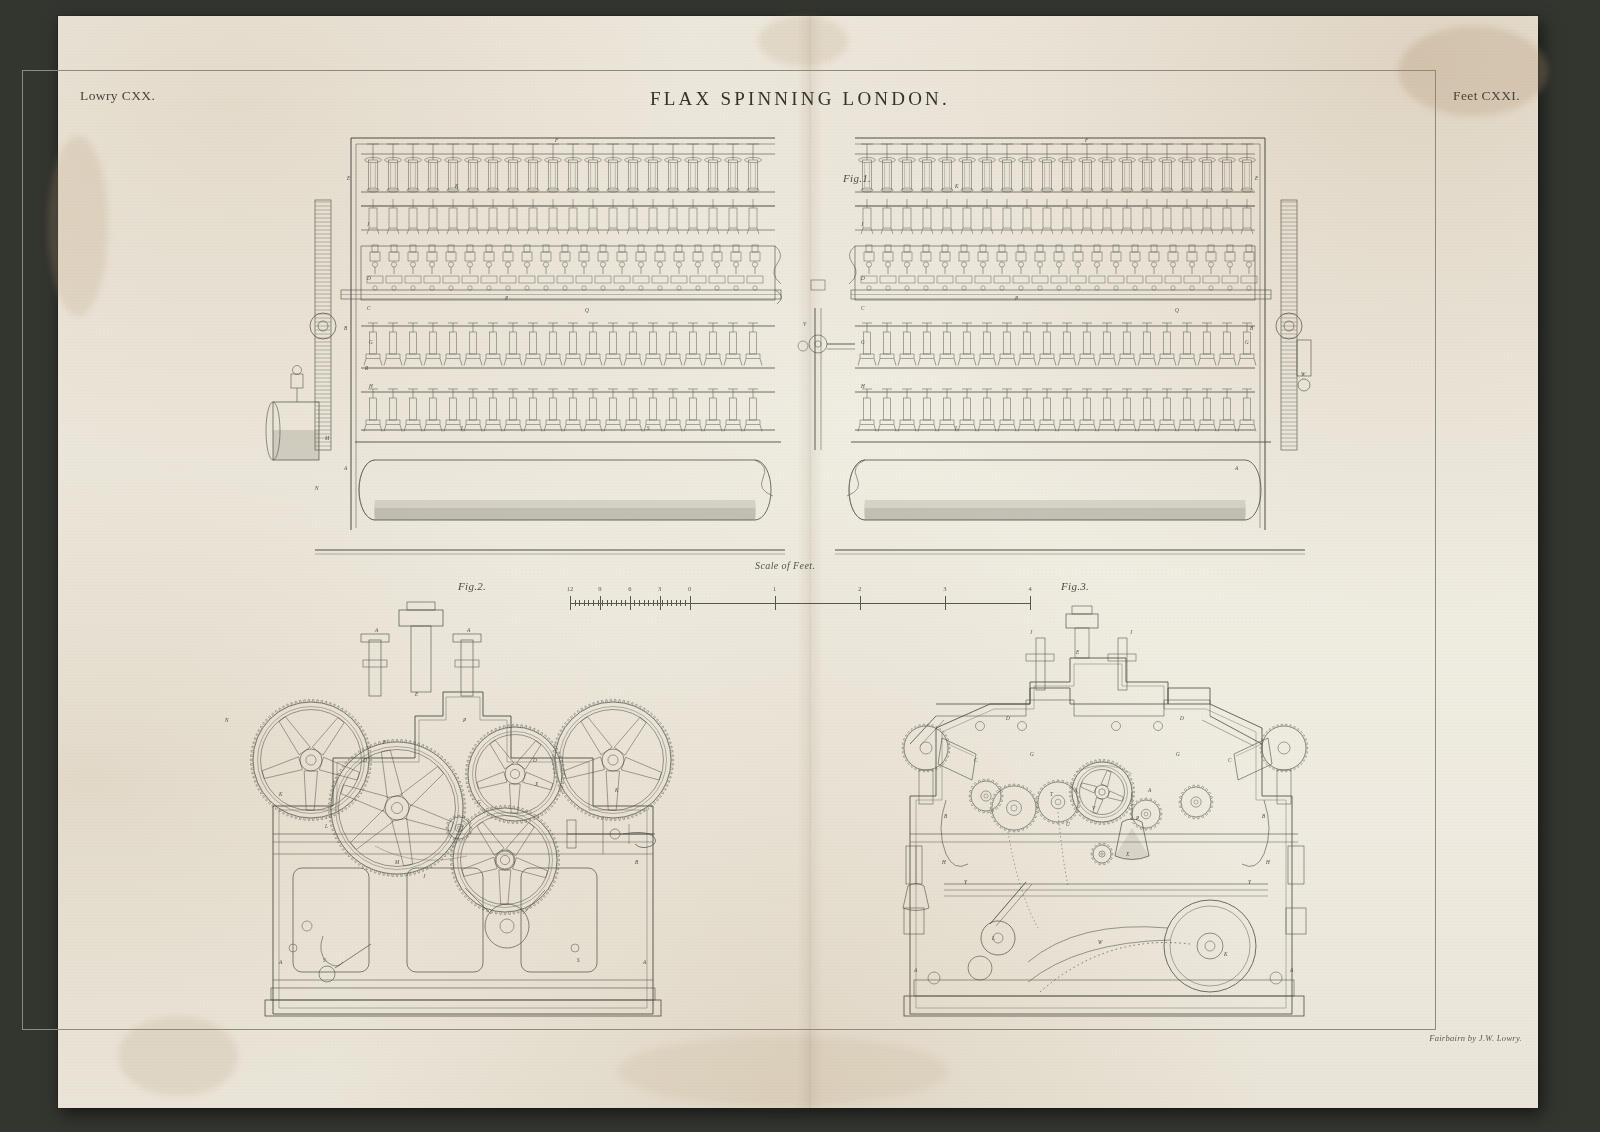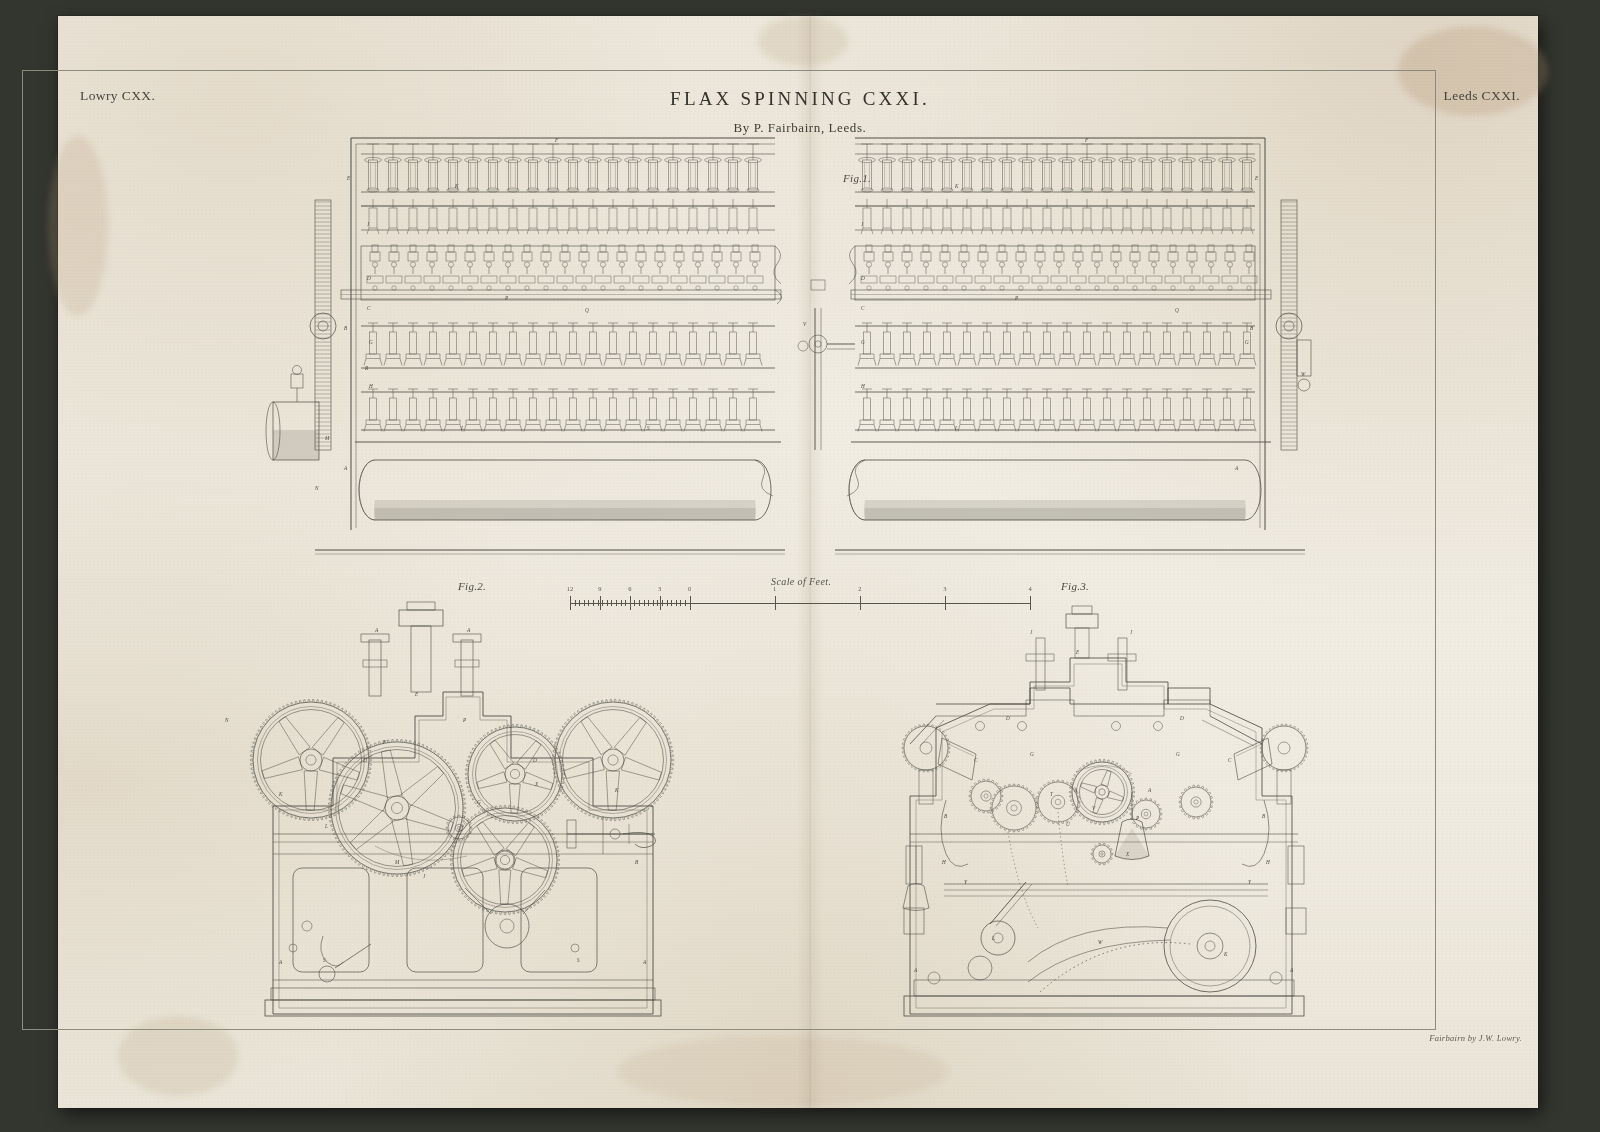--- a/index.html
+++ b/index.html
@@ -89,29 +89,28 @@
     <div class="foxing" style="left:560px;top:1020px;width:330px;height:70px;background:rgba(190,166,132,.16);"></div>
     <div class="foxing" style="left:700px;top:0px;width:90px;height:50px;background:rgba(185,158,122,.20);"></div>
 
     <div id="grain"></div>
     <div id="fold"></div>
   </div>
 
   <div id="frame"></div>
 
   <div class="plate-lbl" id="plate-left">Lowry CXX.</div>
-  <div class="plate-lbl" id="plate-right">Leeds CXXI.</div>
-  <div id="title">FLAX  SPINNING  CXXI.</div>
-  <div id="subtitle">By P. Fairbairn, Leeds.</div>
+  <div class="plate-lbl" id="plate-right">Feet CXXI.</div>
+  <div id="title">FLAX  SPINNING  LONDON.</div>
 
   <div class="figlbl" style="left:843px;top:172px;">Fig.1.</div>
   <div class="figlbl" style="left:458px;top:580px;">Fig.2.</div>
   <div class="figlbl" style="left:1061px;top:580px;">Fig.3.</div>
 
-  <div id="scale-cap" style="left:755px;top:576px;margin-left:16px;">Scale of Feet.</div>
+  <div id="scale-cap" style="left:755px;top:560px;">Scale of Feet.</div>
   <div id="scalebar">
       <div class="rule"></div>
       <div class="tk major" style="left: 0%;"></div>
       <div class="num" style="left: 0%;">12</div>
       <div class="tk major" style="left: 6.5%;"></div>
       <div class="num" style="left: 6.5%;">9</div>
       <div class="tk major" style="left: 13%;"></div>
       <div class="num" style="left: 13%;">6</div>
       <div class="tk major" style="left: 19.5%;"></div>
       <div class="num" style="left: 19.5%;">3</div>

